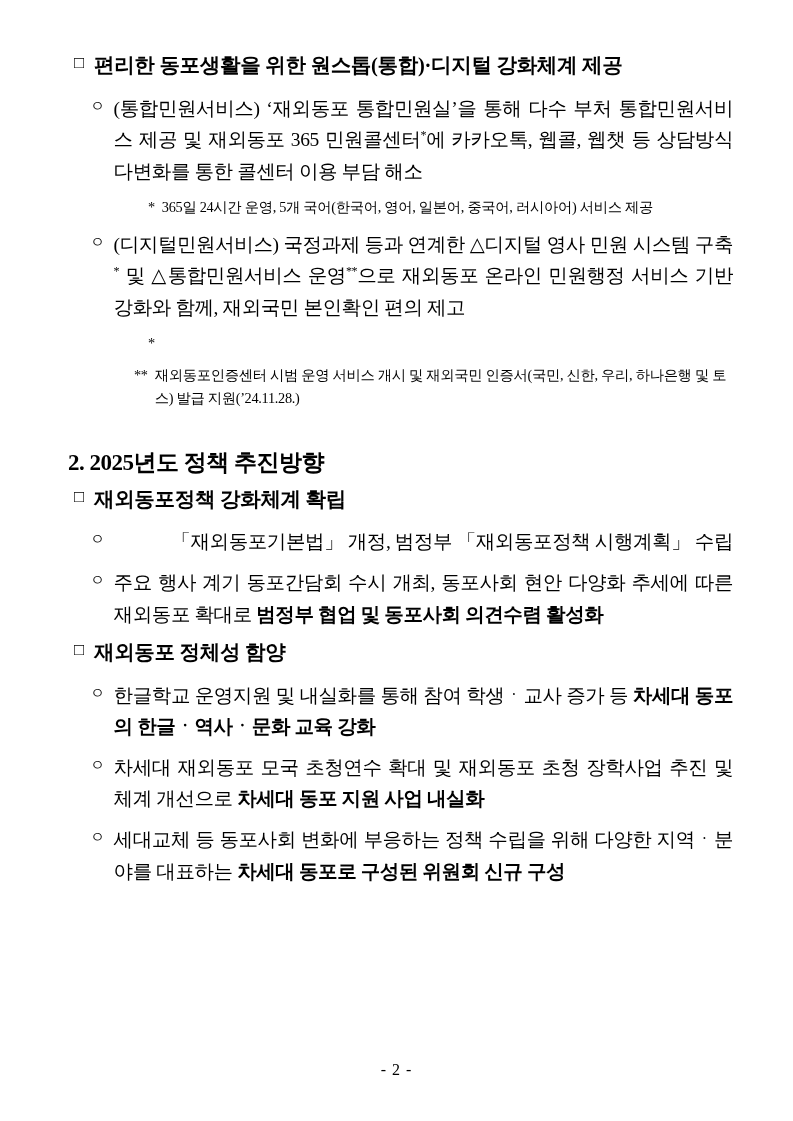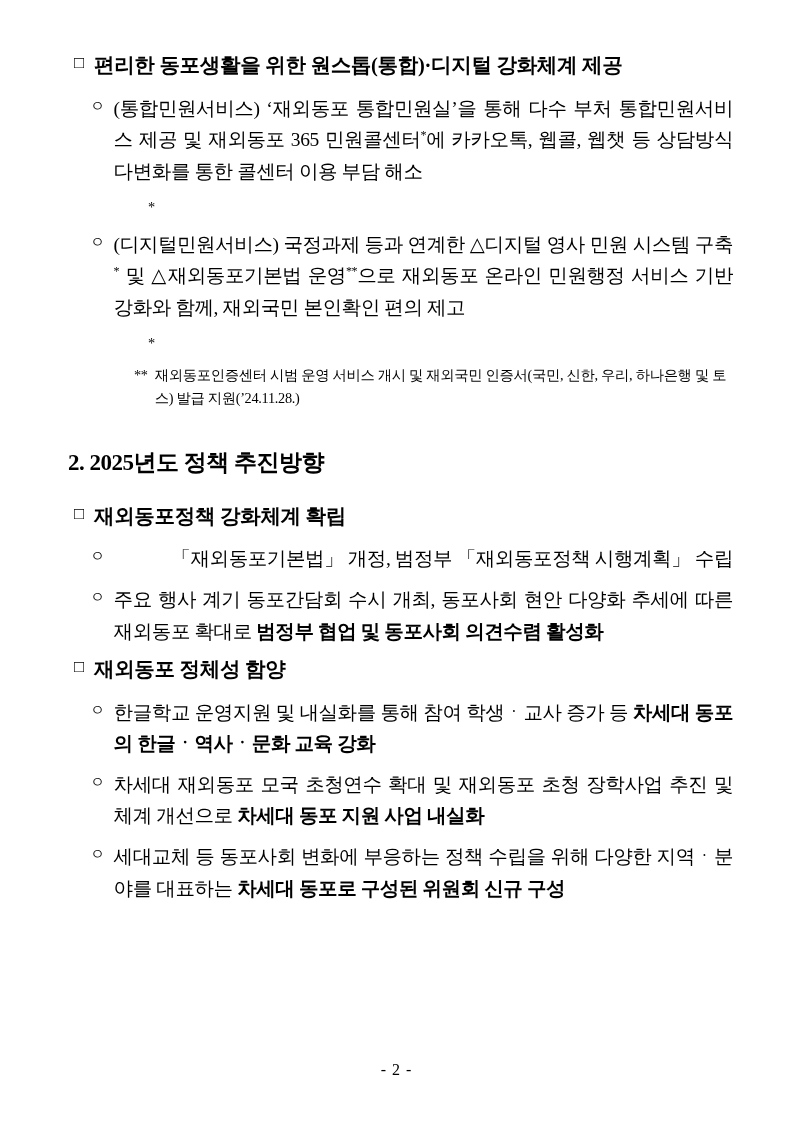--- a/index.html
+++ b/index.html
@@ -79,21 +79,21 @@
   .note .ntxt { flex: 1 1 auto; }
 
   .note.indent-a { padding-left: 88px; }
   .note.indent-b { padding-left: 88px; }
   .note.indent-c { padding-left: 74px; }
 
   .chapter {
     font-size: 23px;
     font-weight: bold;
     letter-spacing: -0.5px;
-    margin: 38px 0 25px 8px;
+    margin: 38px 0 8px 8px;
   }
 
   b, .b { font-weight: bold; margin-top: 12px; }
 
   .pagenum {
     position: absolute;
     bottom: 42px;
     left: 0;
     width: 100%;
     text-align: center;
@@ -116,25 +116,26 @@
     <span class="txt">편리한 동포생활을 위한 원스톱(통합)·디지털 강화체계 제공</span>
   </div>
 
   <div class="bullet">
     <span class="marker">ㅇ</span>
     <span class="txt"><span>(통합민원서비스) ‘재외동포 통합민원실’을 통해 다수 부처 통합민원서비스 제공 및 재외동포 365 민원콜센터</span><sup class="mk">*</sup><span>에 카카오톡, 웹콜, 웹챗 등 상담방식 다변화를 통한 콜센터 이용 부담 해소</span></span>
   </div>
 
   <div class="note indent-a">
     <span class="star">*</span>
+    <span class="ntxt">365일 24시간 운영, 5개 국어(한국어, 영어, 일본어, 중국어, 러시아어) 서비스 제공</span>
   </div>
 
   <div class="bullet">
     <span class="marker">ㅇ</span>
-    <span class="txt"><span>(디지털민원서비스) 국정과제 등과 연계한 △디지털 영사 민원 시스템 구축</span><sup class="mk">*</sup><span> 및 △재외동포기본법 운영</span><sup class="mk">**</sup><span>으로 재외동포 온라인 민원행정 서비스 기반 강화와 함께, 재외국민 본인확인 편의 제고</span></span>
+    <span class="txt"><span>(디지털민원서비스) 국정과제 등과 연계한 △디지털 영사 민원 시스템 구축</span><sup class="mk">*</sup><span> 및 △통합민원서비스 운영</span><sup class="mk">**</sup><span>으로 재외동포 온라인 민원행정 서비스 기반 강화와 함께, 재외국민 본인확인 편의 제고</span></span>
   </div>
 
   <div class="note indent-b">
     <span class="star">*</span>
   </div>
 
   <div class="note indent-c">
     <span class="star">**</span>
     <span class="ntxt">재외동포인증센터 시범 운영 서비스 개시 및 재외국민 인증서(국민, 신한, 우리, 하나은행 및 토스) 발급 지원(’24.11.28.)</span>
   </div>

